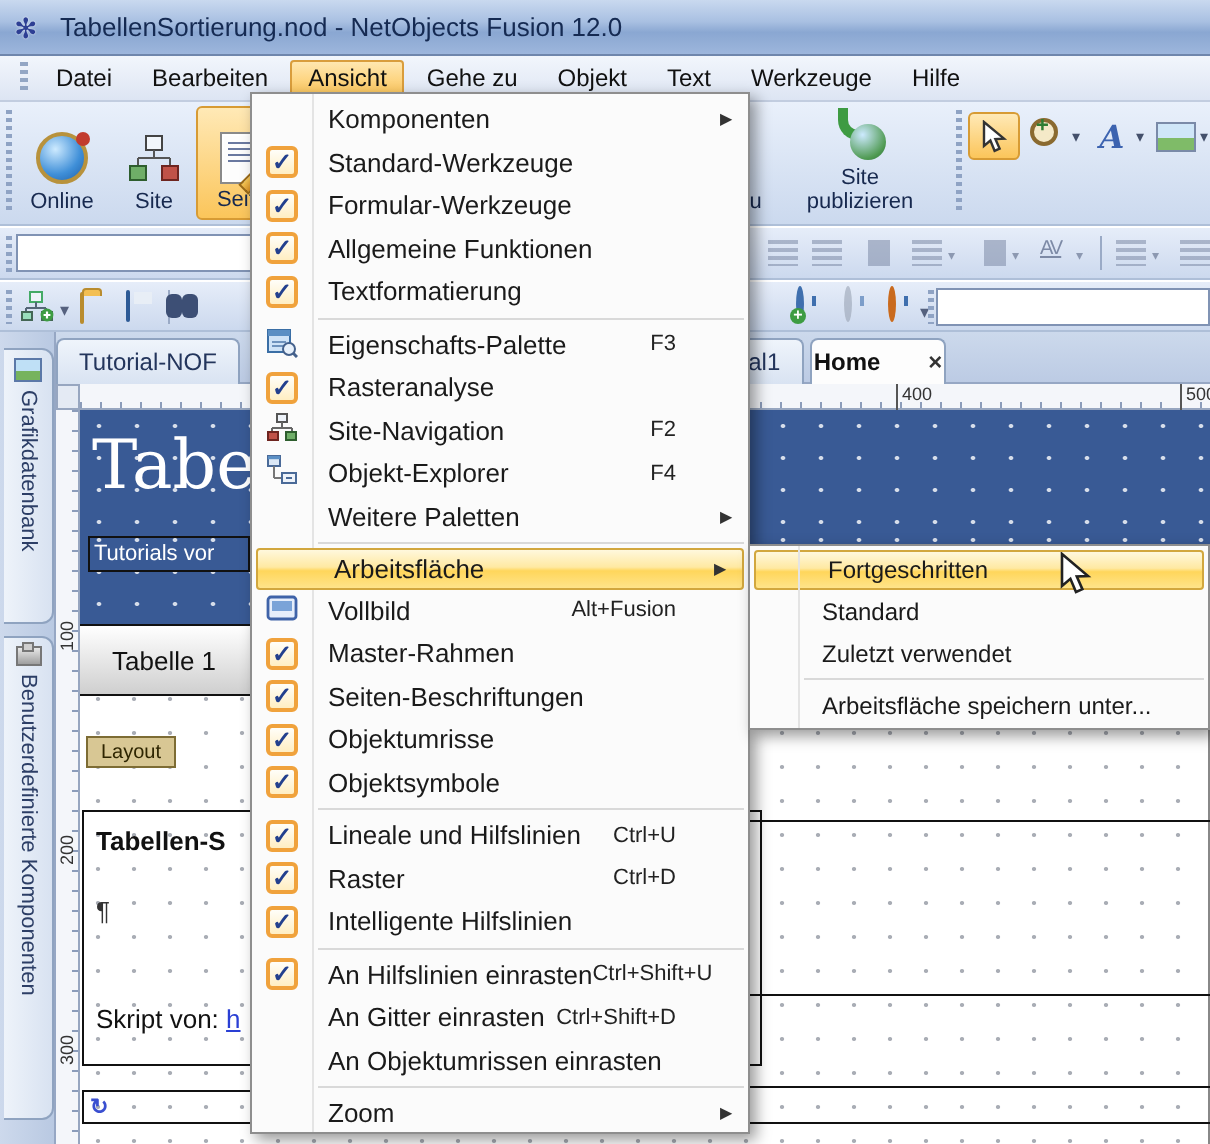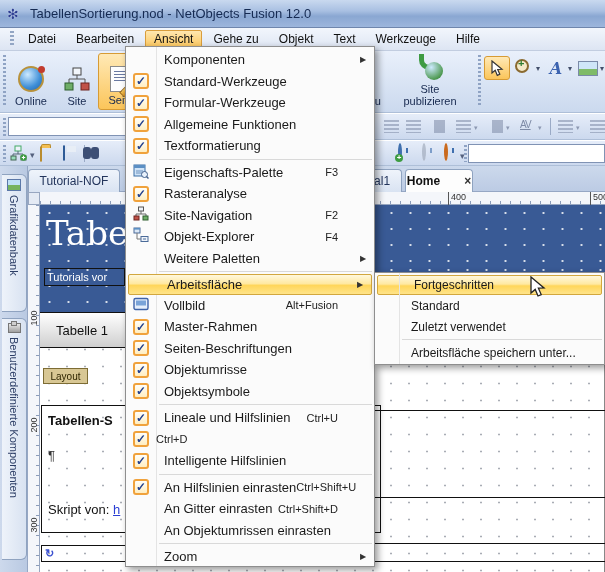--- a/index.html
+++ b/index.html
@@ -489,20 +489,21 @@
           <span class="chk">✓</span>
         </span>
         <span class="lbl">Lineale und Hilfslinien</span>
         <span class="sc">Ctrl+U</span>
         <span class="arr"></span>
       </div>
       <div class="mi">
         <span class="gut">
           <span class="chk">✓</span>
         </span>
+        <span class="lbl">Raster</span>
         <span class="sc">Ctrl+D</span>
         <span class="arr"></span>
       </div>
       <div class="mi">
         <span class="gut">
           <span class="chk">✓</span>
         </span>
         <span class="lbl">Intelligente Hilfslinien</span>
         <span class="sc"></span>
         <span class="arr"></span>

